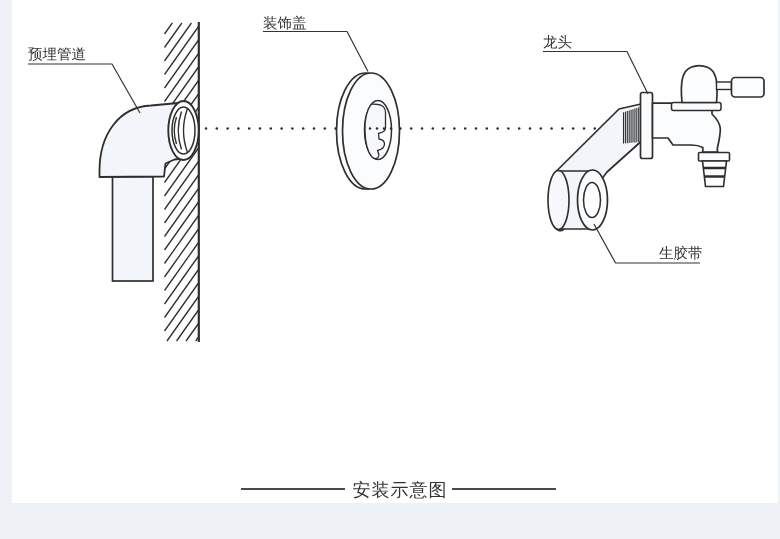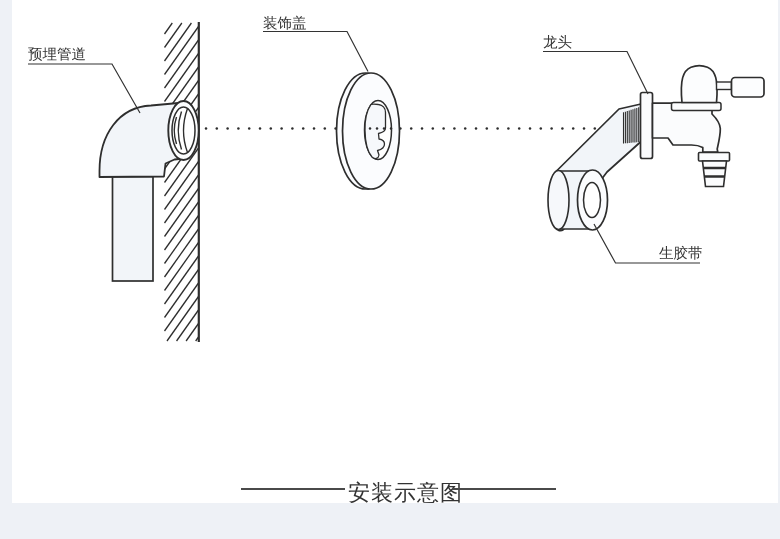--- a/index.html
+++ b/index.html
@@ -16,21 +16,22 @@
     fill:#333;
   }
   .title-rule{
     position:absolute;
     height:2px;
     background:#4a4a4a;
   }
   .diagram-title{
     position:absolute;
     left:348px;top:478px;width:104px;
-    font-size:22px;
+    text-align:center;
+    font-size:18px;
     color:#333;
     letter-spacing:1px;
     white-space:nowrap;
   }
 </style>
 </head>
 <body>
 
 <div class="page">
 

